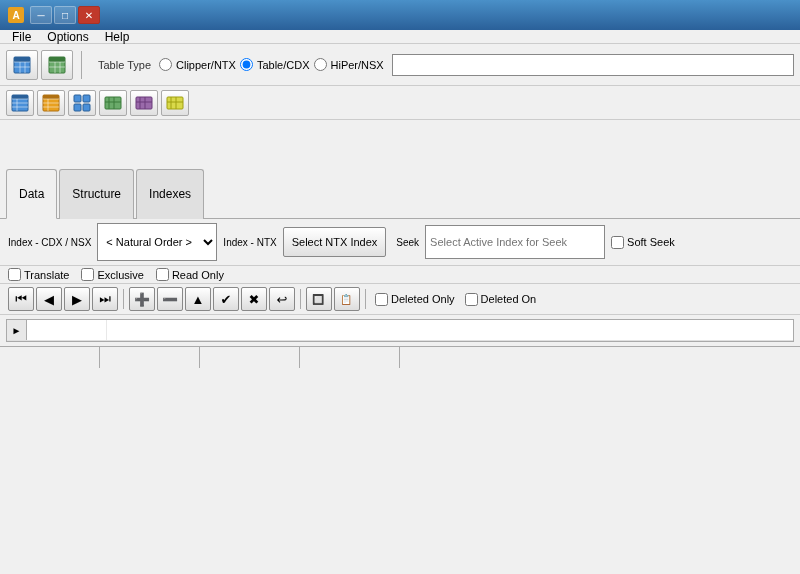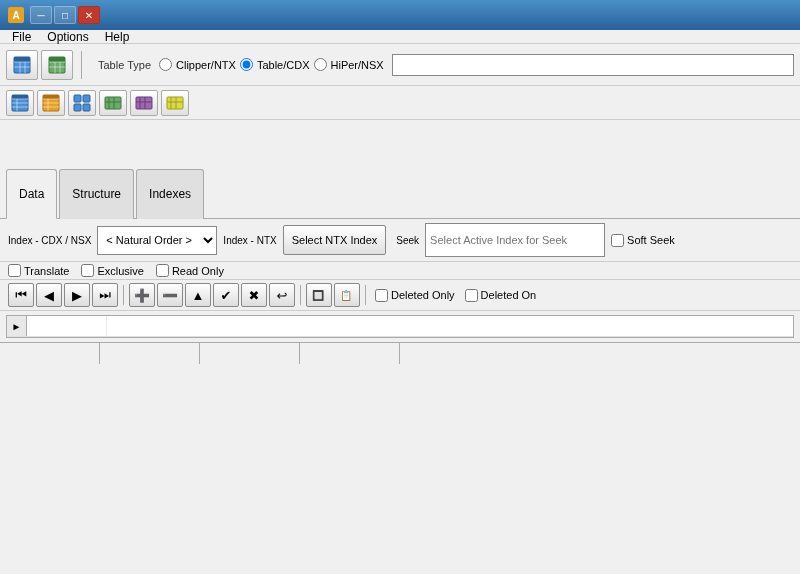--- a/index.html
+++ b/index.html
@@ -161,21 +161,21 @@
       display: flex;
       align-items: center;
       padding: 4px 8px;
       gap: 6px;
       background: #f0f0f0;
       border-bottom: 1px solid #ccc;
       flex-wrap: nowrap;
     }
     .index-label { font-size: 10px; white-space: nowrap; }
     .index-select {
-      height: 29px;
+      height: 38px;
       font-size: 11px;
       border: 1px solid #888;
       background: white;
       padding: 0 4px;
       min-width: 120px;
     }
     .seek-label { font-size: 10px; margin-left: 4px; }
     .seek-input {
       height: 26px;
       font-size: 11px;

